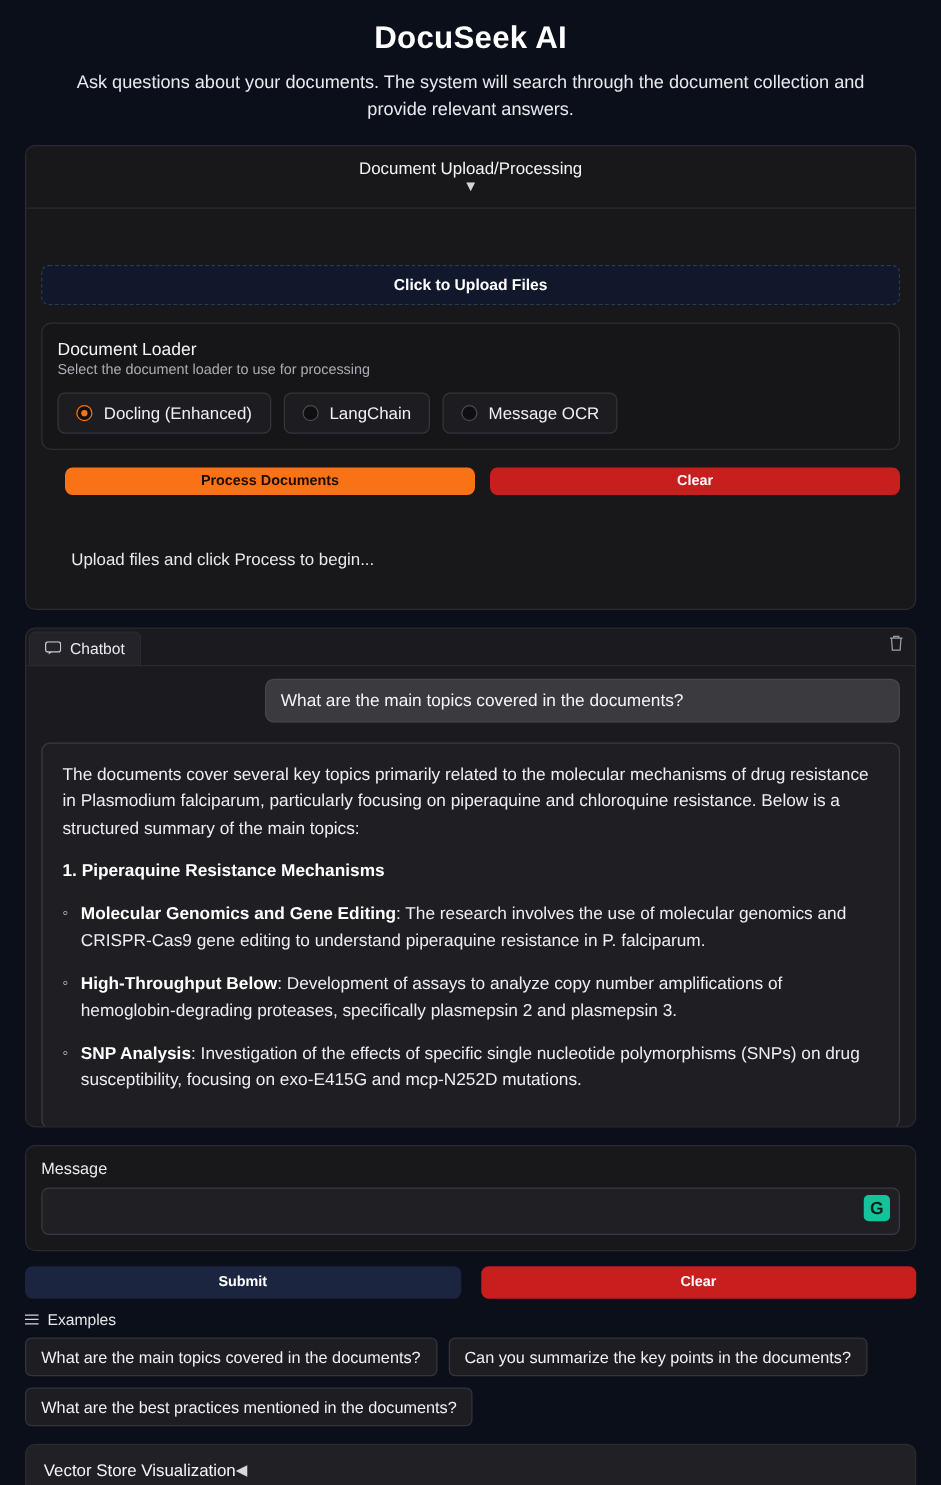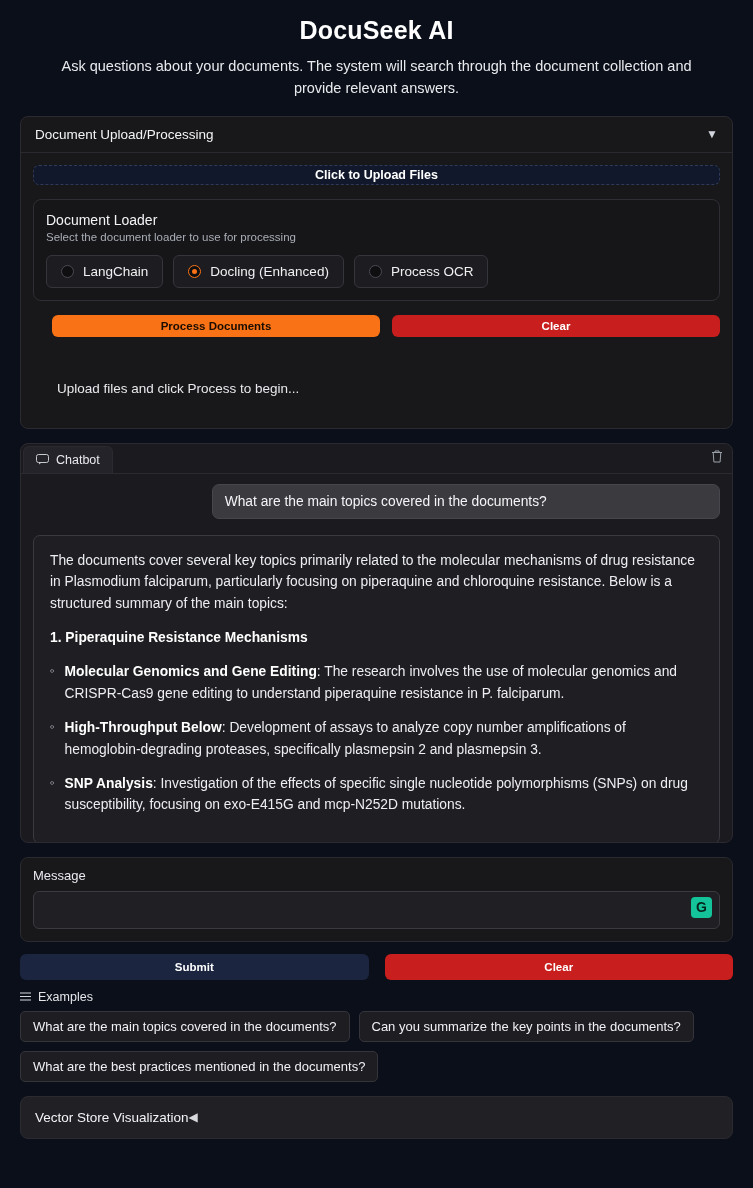--- a/index.html
+++ b/index.html
@@ -42,32 +42,34 @@
     border-radius: 8px;
   }
 
   
   .accordion-head {
     display: flex; align-items: center; justify-content: space-between;
     padding: 10px 14px;
     font-size: 13.5px;
     color: #f3f4f6;
     border-bottom: 1px solid #2a2a30;
+    flex-direction: column;
   }
   .accordion-head .caret { font-size: 12px; color: #d1d5db; }
   .accordion-body { padding: 12px; }
 
   .upload-box {
     background: #11182c;
     border: 1px dashed #2f3b55;
     border-radius: 6px;
-    height: 20px;
+    height: 32px;
     display: flex; align-items: center; justify-content: center;
     font-size: 12.5px; font-weight: bold; color: #ffffff;
     margin-bottom: 14px;
+    margin-top: 33px;
   }
 
   .group-box {
     border: 1px solid #2e2e34;
     border-radius: 8px;
     padding: 12px;
     background: #161619;
     margin-bottom: 14px;
   }
   .group-title {
@@ -239,31 +241,31 @@
       <span class="caret">▼</span>
     </div>
     <div class="accordion-body">
 
       <div class="upload-box">Click to Upload Files</div>
 
       <div class="group-box">
         <div class="group-title">Document Loader</div>
         <div class="group-sub">Select the document loader to use for processing</div>
         <div class="radio-row">
-          <div class="radio-pill">
-            <span class="radio-dot"></span>
-            <span>LangChain</span>
-          </div>
           <div class="radio-pill selected">
             <span class="radio-dot"></span>
             <span>Docling (Enhanced)</span>
           </div>
           <div class="radio-pill">
             <span class="radio-dot"></span>
-            <span>Process OCR</span>
+            <span>LangChain</span>
+          </div>
+          <div class="radio-pill">
+            <span class="radio-dot"></span>
+            <span>Message OCR</span>
           </div>
         </div>
       </div>
 
       <div class="btn-row">
         <div class="btn btn-orange">Process Documents</div>
         <div class="btn btn-red">Clear</div>
       </div>
 
       <div class="status-text">Upload files and click Process to begin...</div>

